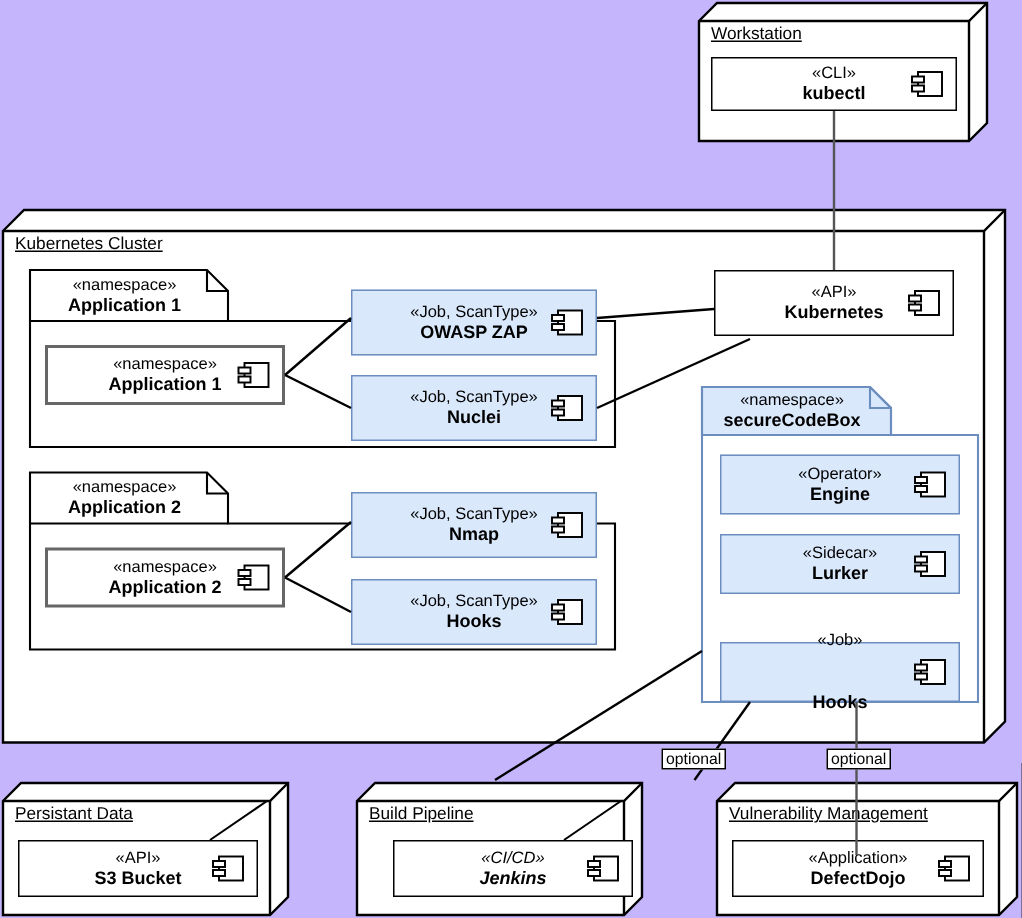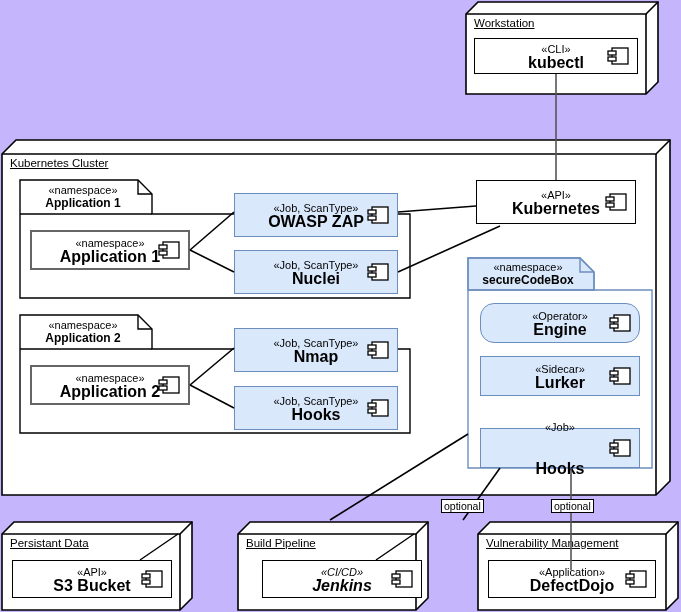--- a/index.html
+++ b/index.html
@@ -13,21 +13,21 @@
   .node-label{position:absolute;font-size:11.5px;color:#000;
               text-decoration:underline;white-space:nowrap;line-height:12px;}
 
   
   .comp{position:absolute;box-sizing:border-box;border:1.4px solid #000;
         background:#fff;display:flex;align-items:center;justify-content:center;
         flex-direction:column;}
   .comp.blue{background:#dae8fc;border-color:#6c8ebf;}
   .comp.grey{border-color:#666;border-width:2px;}
   .comp .ster{font-size:11px;line-height:12.5px;color:#000;white-space:nowrap;text-align:center;}
-  .comp .nm{font-size:16px;font-weight:bold;line-height:13.5px;color:#000;white-space:nowrap;}
+  .comp .nm{font-size:12px;font-weight:bold;line-height:13.5px;color:#000;white-space:nowrap;}
   .comp .ticon{position:absolute;right:8px;top:50%;transform:translateY(-50%);}
 
   
   .ns{position:absolute;}
   .ns > svg{position:absolute;left:0;top:0;overflow:visible;}
   .ns-ster{position:absolute;font-size:11px;line-height:12.5px;color:#000;
            white-space:nowrap;text-align:center;}
   .ns-nm{position:absolute;font-size:12px;font-weight:bold;line-height:13.5px;
          color:#000;white-space:nowrap;text-align:center;}
 
@@ -161,21 +161,21 @@
     <svg width="184" height="210" viewBox="0 0 184 210">
       <path d="M0,0 L112,0 L126,14 L126,32 L0,32 Z" fill="#dae8fc" stroke="#6c8ebf" stroke-width="1.4"></path>
       <path d="M0,0 L112,0 L126,14 L126,32 L184,32 L184,210 L0,210 Z" fill="none" stroke="#6c8ebf" stroke-width="1.4"></path>
       <polyline points="0,32 126,32" fill="none" stroke="#6c8ebf" stroke-width="1.4"></polyline>
       <polyline points="112,0 112,14 126,14" fill="none" stroke="#6c8ebf" stroke-width="1.4"></polyline>
     </svg>
     <div class="ns-ster" style="left:0;top:3px;width:120px;">«namespace»</div>
     <div class="ns-nm" style="left:0;top:16px;width:120px;">secureCodeBox</div>
   </div>
 
-  <div class="comp blue" style="left:480px;top:303px;width:160px;height:40px;border-radius:14px;">
+  <div class="comp blue" style="left:480px;top:303px;width:160px;height:40px;">
     <div class="ster">«Operator»</div>
     <div class="nm">Engine</div>
     <svg class="ticon" width="22" height="20" viewBox="0 0 22 20">
       <rect x="5" y="2" width="16" height="16" fill="#fff" stroke="#000" stroke-width="1.3"></rect>
       <rect x="1" y="5" width="8" height="4" fill="#fff" stroke="#000" stroke-width="1.3"></rect>
       <rect x="1" y="11" width="8" height="4" fill="#fff" stroke="#000" stroke-width="1.3"></rect>
     </svg>
   </div>
   <div class="comp blue" style="left:480px;top:356px;width:160px;height:40px;">
     <div class="ster">«Sidecar»</div>

